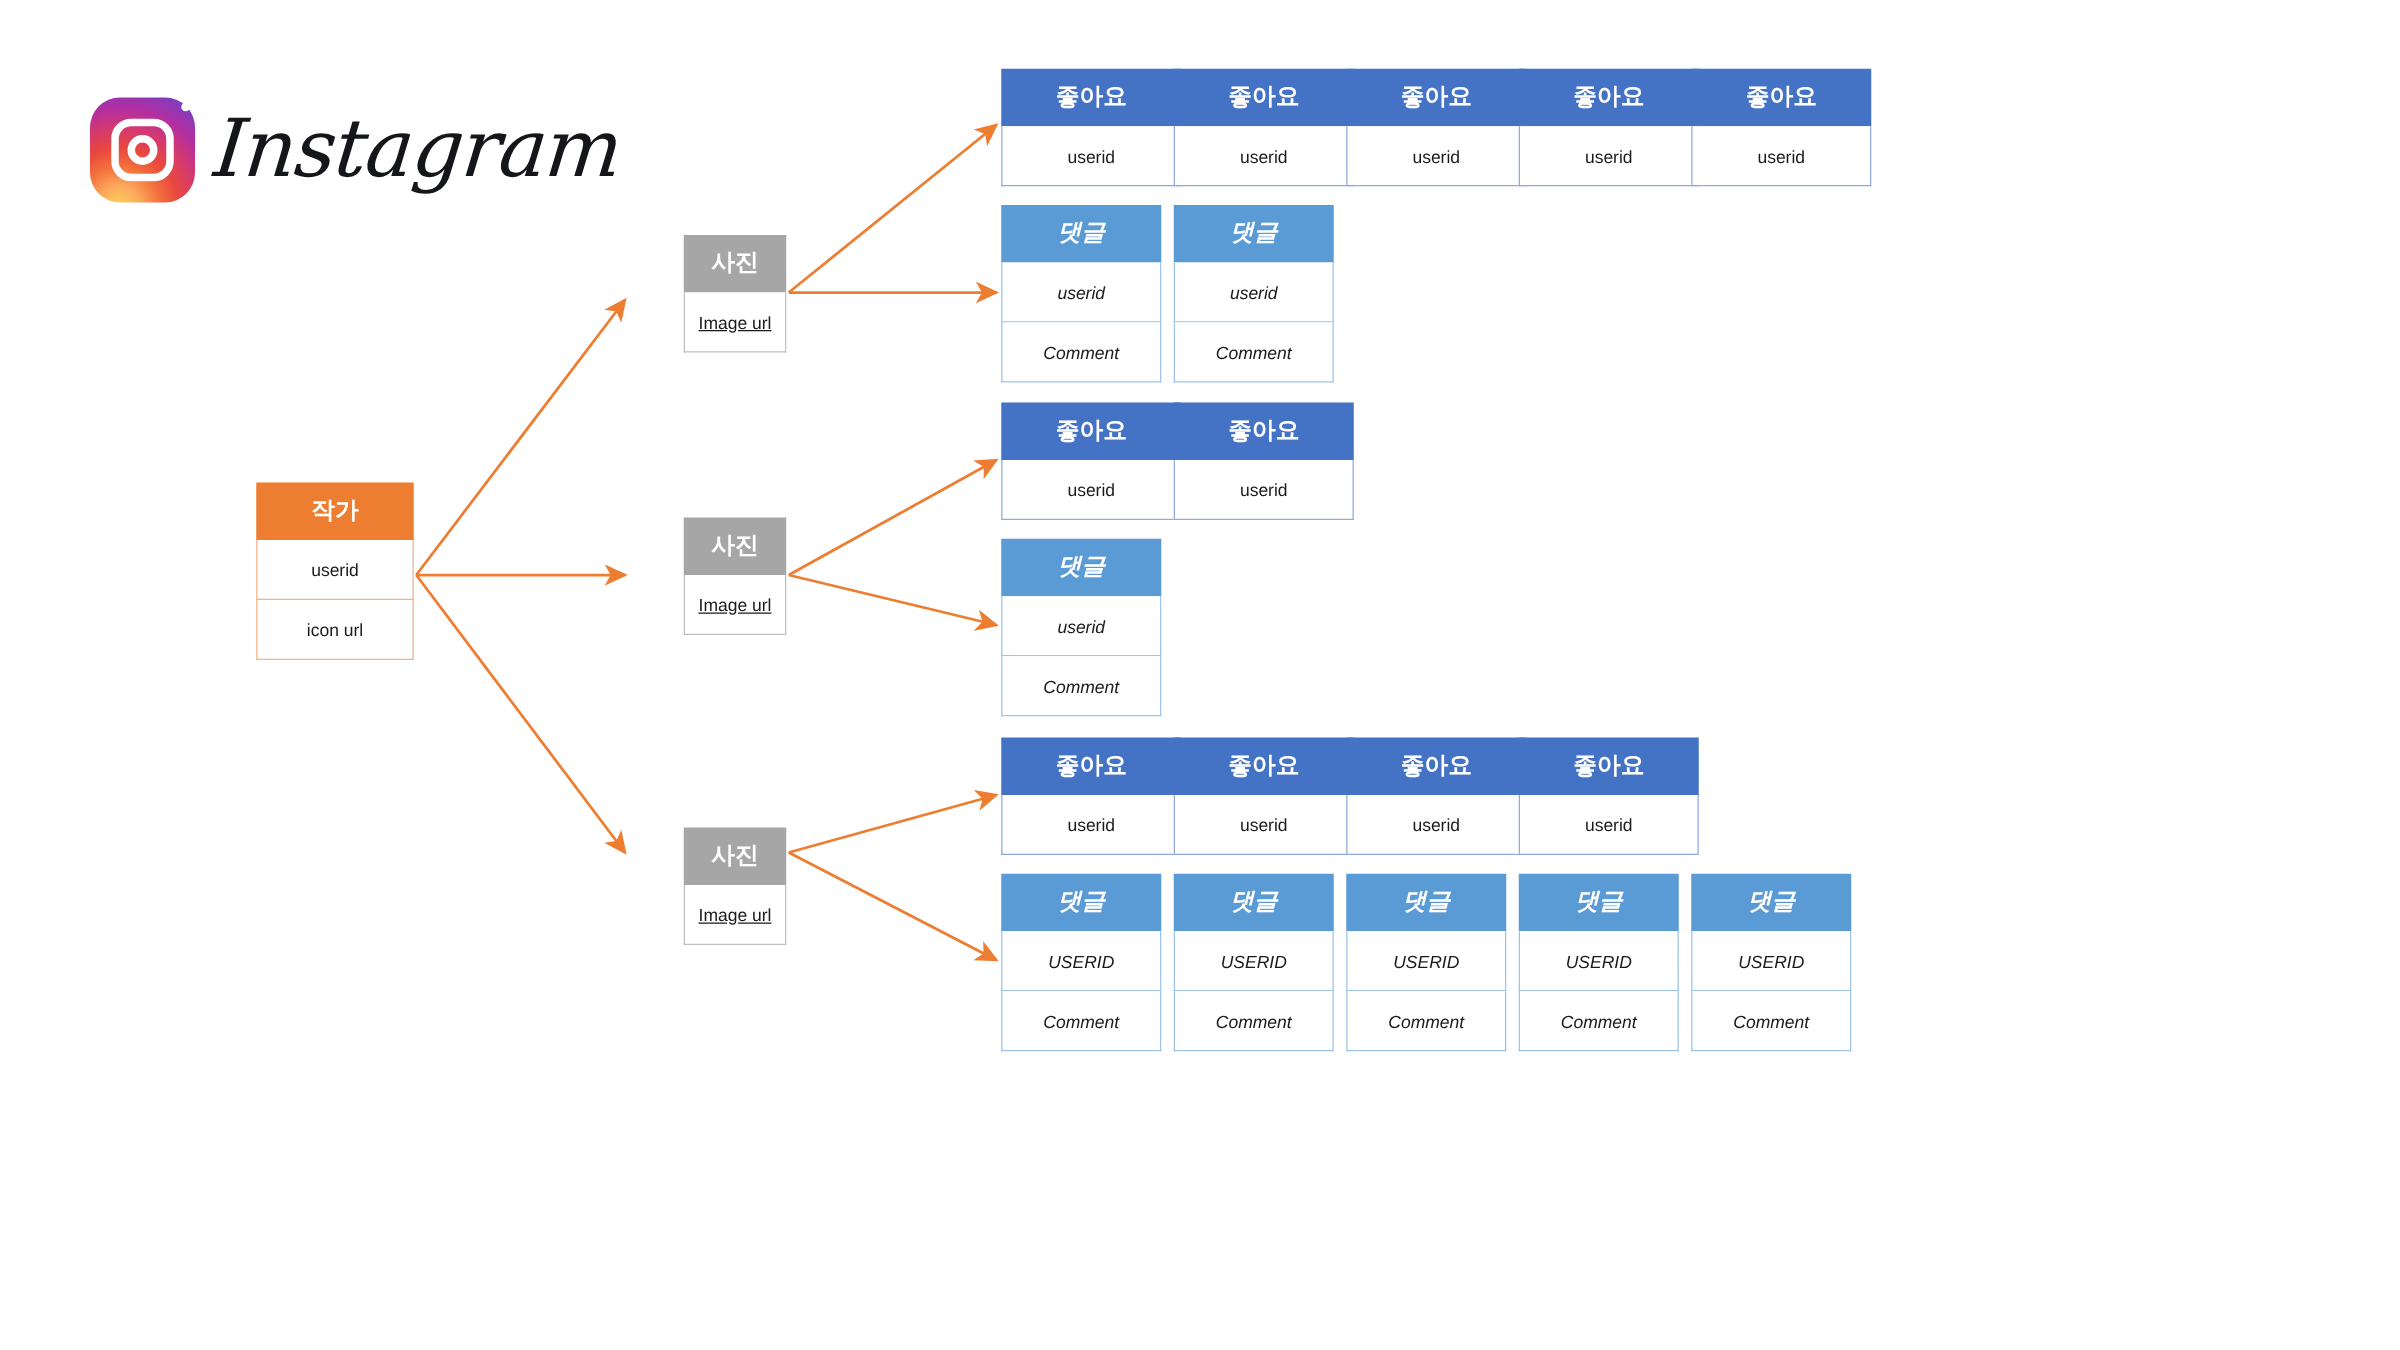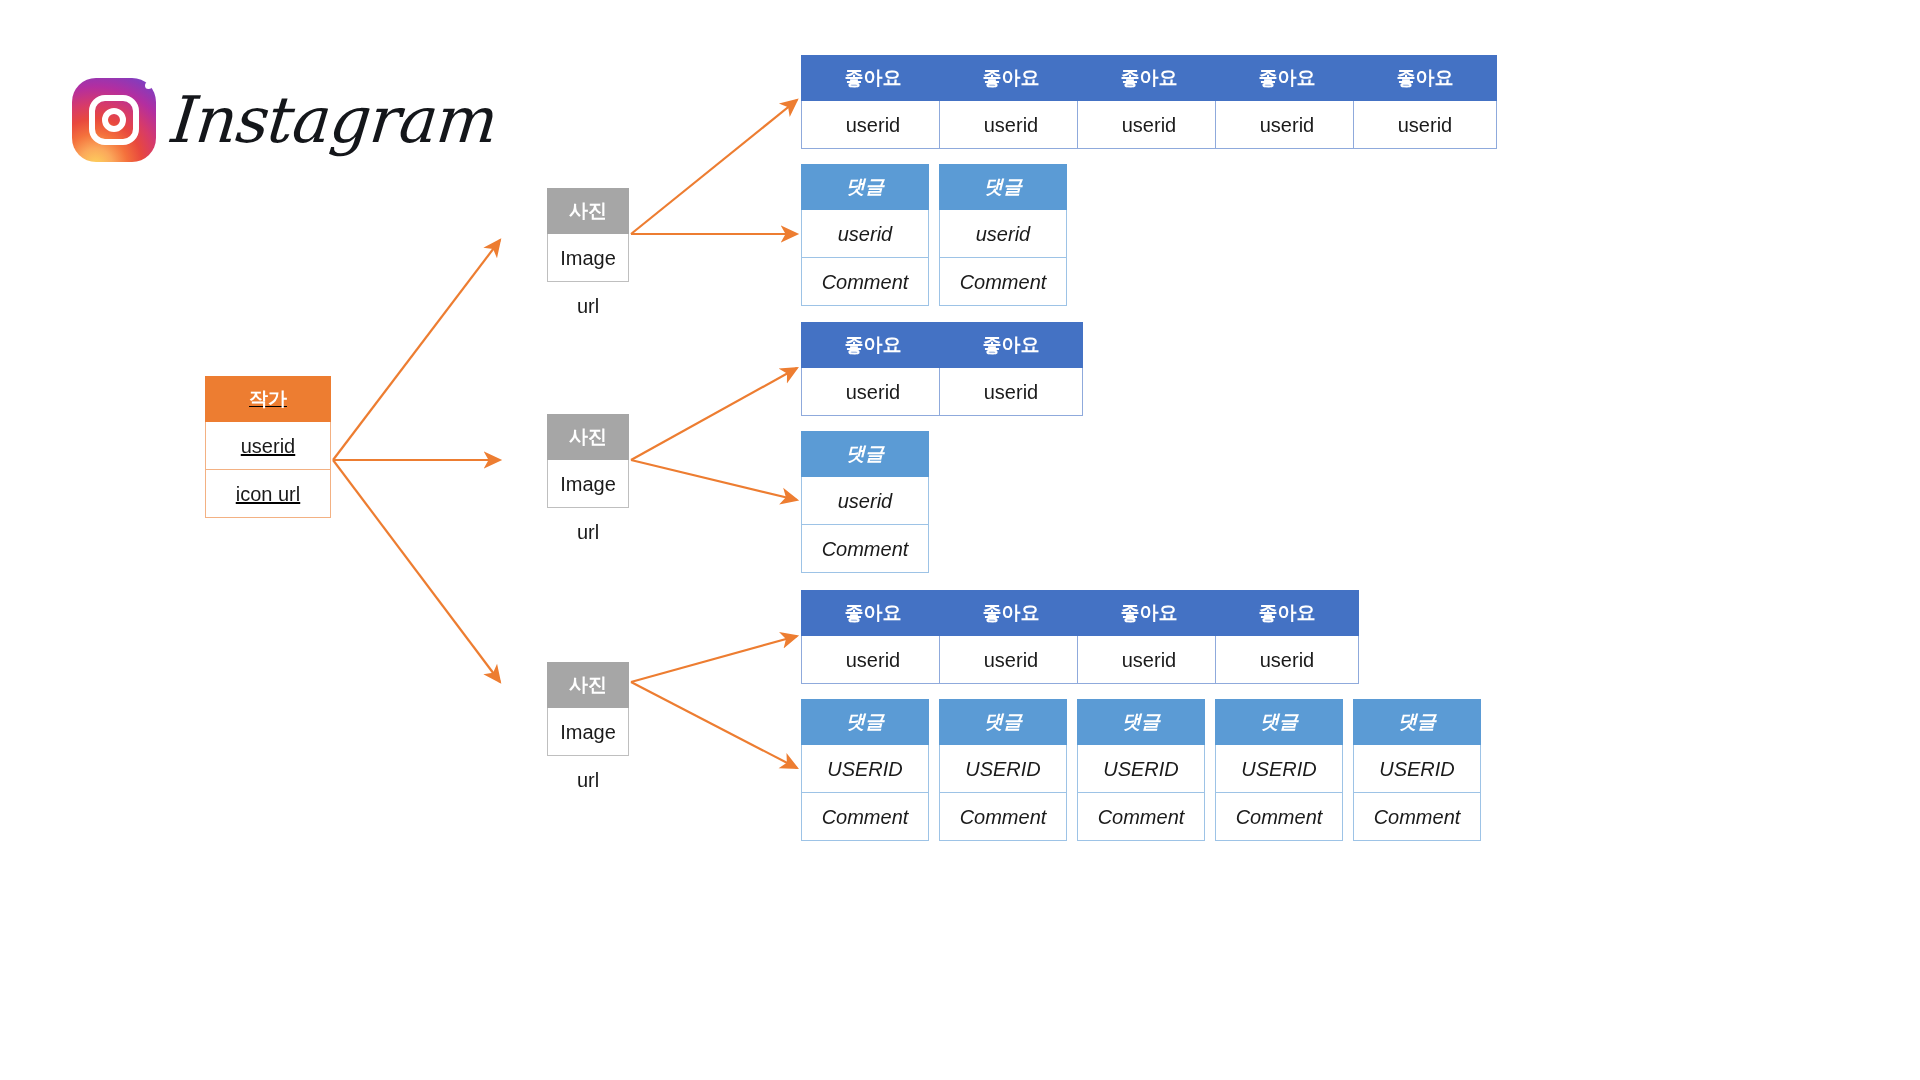--- a/index.html
+++ b/index.html
@@ -29,31 +29,31 @@
     font-size:64px;font-style:italic;color:#14161a;letter-spacing:-1px;
     transform:skewX(-6deg);}
 
   
   .node{position:absolute;box-sizing:border-box;}
   .node .hd{
     height:46px;line-height:46px;text-align:center;color:#ffffff;
     font-weight:bold;font-size:19px;box-sizing:border-box;}
   .node .cell{
     height:48px;line-height:48px;text-align:center;color:#1a1a1a;
-    font-size:20px;background:#ffffff;box-sizing:border-box;}
+    font-size:14px;background:#ffffff;box-sizing:border-box;}
 
   
   .n-author{width:126px;}
   .n-author .hd{background:#ED7D31;}
   .n-author .cell{border:1px solid #F3B183;border-top:none;}
 
   
   .n-photo{width:126px;padding-left:44px;}
   .n-photo .hd{background:#A6A6A6;}
-  .n-photo .cell{border:1px solid #BFBFBF;border-top:none;}
+  .n-photo .cell{border:1px solid #BFBFBF;border-top:none;text-decoration:underline;}
 
   
   .n-like{width:144px;}
   .n-like .hd{background:#4472C4;}
   .n-like .cell{border:1px solid #8FAADC;border-top:none;}
 
   
   .n-cmt{width:128px;font-style:italic;}
   .n-cmt .hd{background:#5B9BD5;}
   .n-cmt .cell{border:1px solid #9DC3E6;border-top:none;}
@@ -89,21 +89,21 @@
   <div class="logo">
     <div class="logo-mark">
       <div class="ring">
         <div class="lens"></div>
       </div>
       <div class="dot"></div>
     </div>
     <div class="logo-text">Instagram</div>
   </div>
 
-  <div class="node n-author" style="left:205px;top:376px;text-decoration:underline;">
+  <div class="node n-author" style="left:205px;top:386px;">
     <div class="hd">작가</div>
     <div class="cell">userid</div>
     <div class="cell">icon url</div>
   </div>
 
   <div class="node n-photo" style="left:503px;top:188px;">
     <div class="hd">사진</div>
     <div class="cell">Image url</div>
   </div>
 

